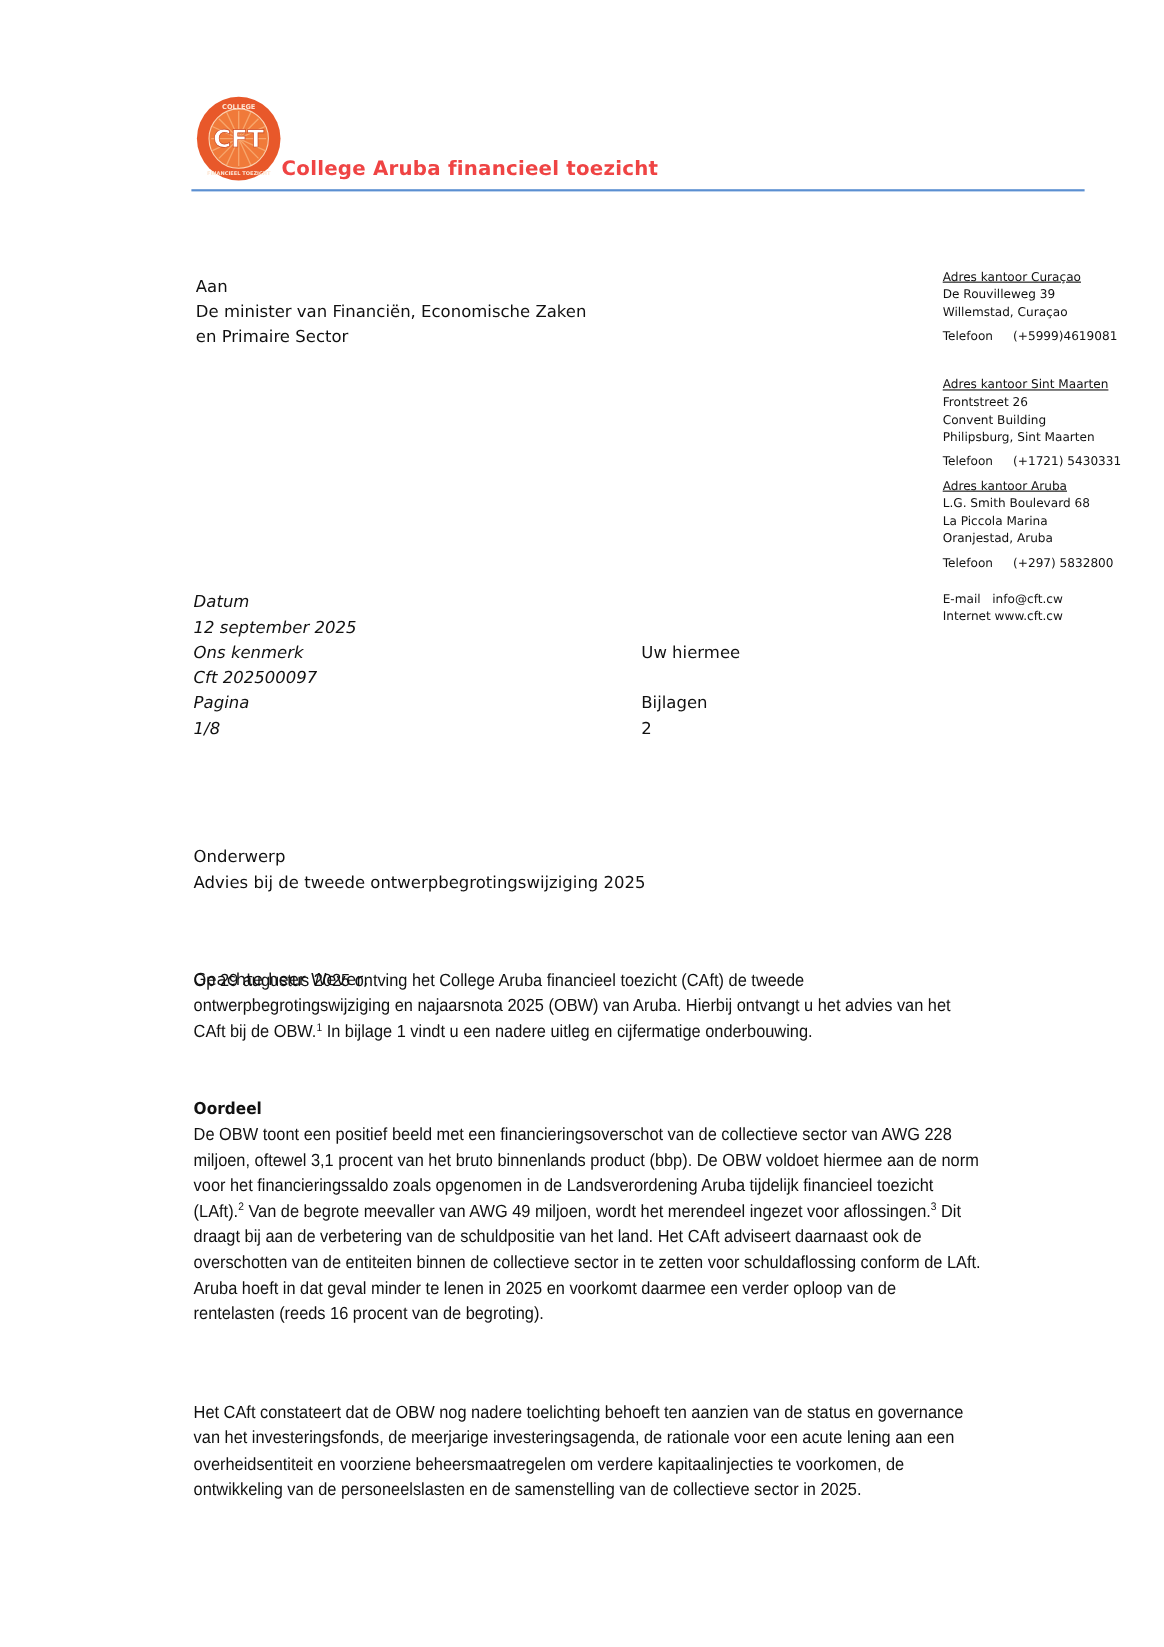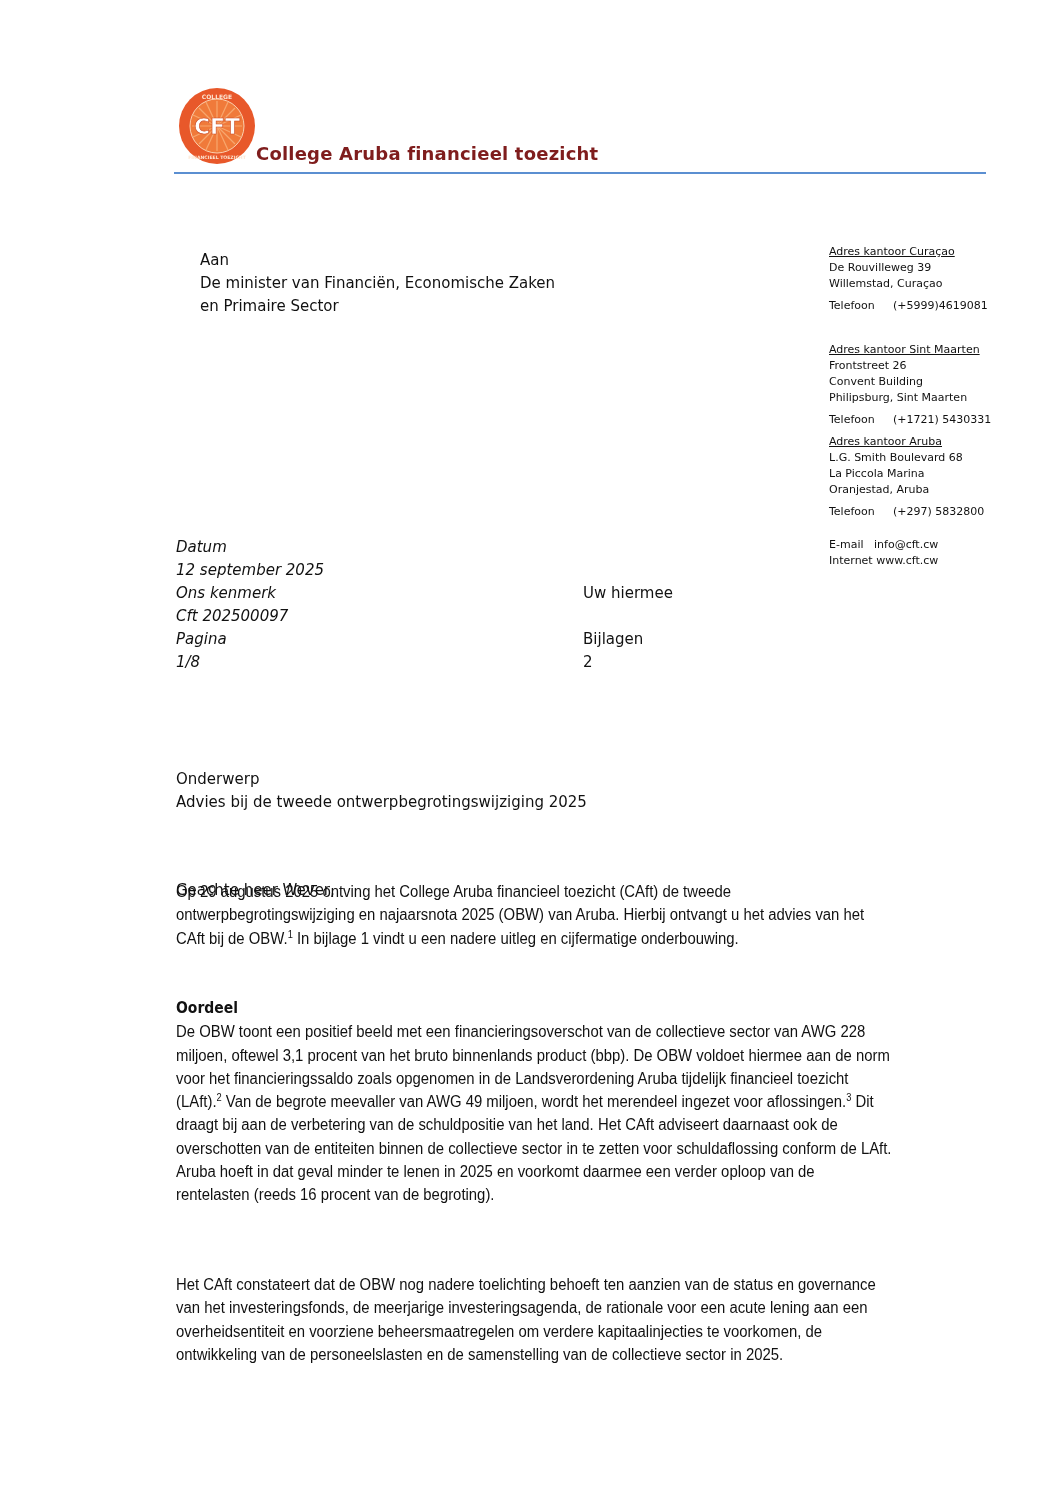--- a/index.html
+++ b/index.html
@@ -4,32 +4,32 @@
   <style>
     html, body { margin: 0; padding: 0; background: #ffffff; }
     body {
       width: 1058px; height: 1497px; position: relative; overflow: hidden;
       font-family: "DejaVu Sans", sans-serif; color: #111;
     }
     .abs { position: absolute; }
     .logo { left: 178px; top: 87px; width: 78px; height: 78px; }
     .org-title {
       left: 256px; top: 143px; font-family: "DejaVu Sans", sans-serif;
-      font-weight: bold; font-size: 18px; color: #7f1d1d; letter-spacing: 0.2px;
+      font-weight: bold; font-size: 18px; color: #ef4444; letter-spacing: 0.2px;
     }
     .header-rule { left: 174px; top: 172px; width: 812px; height: 2px; background: #5b8fd1; }
 
     .main { font-size: 15px; line-height: 23px; }
-    .addr-block { left: 178px; top: 249px; margin-left: 22px; }
+    .addr-block { left: 178px; top: 249px; }
     .meta-left { left: 176px; top: 536px; font-style: italic; }
     .meta-right { left: 583px; top: 582px; }
     .subject { left: 176px; top: 768px; }
     .salutation { left: 176px; top: 834px; margin-top: 45px; }
 
-    .side { font-size: 11px; line-height: 16px; color: #111; }
+    .side { font-size: 11px; line-height: 16px; color: #111; margin-left: 28px; }
     .side .u { text-decoration: underline; }
     .side .gap { height: 6px; }
     .side .tel-label { display: inline-block; width: 64px; }
 
     .body-text {
       left: 176px; width: 712px; font-family: "Liberation Sans", sans-serif;
       font-size: 16px; line-height: 23.3px; color: #111;
       transform: scaleX(0.93); transform-origin: left top;
     }
     .body-text p { margin: 0; width: 770px; }

